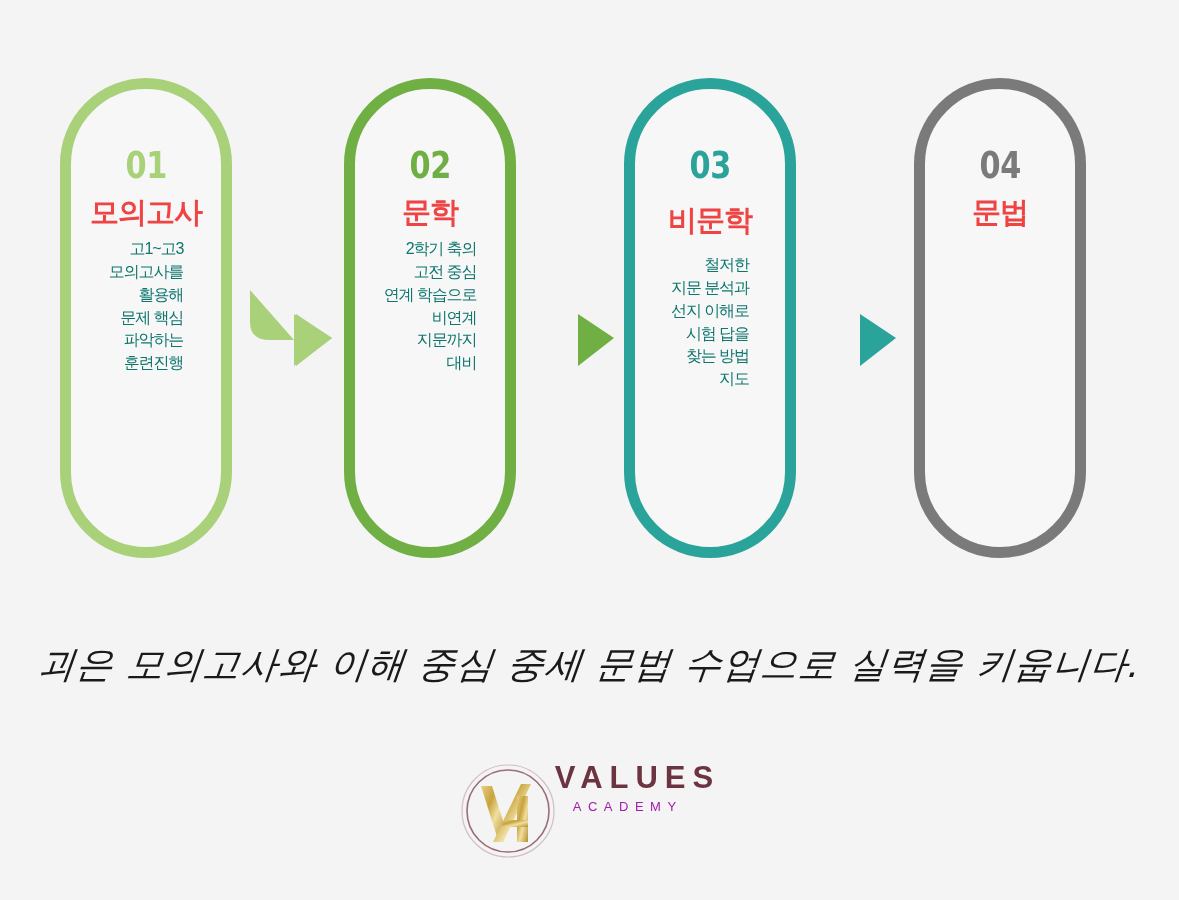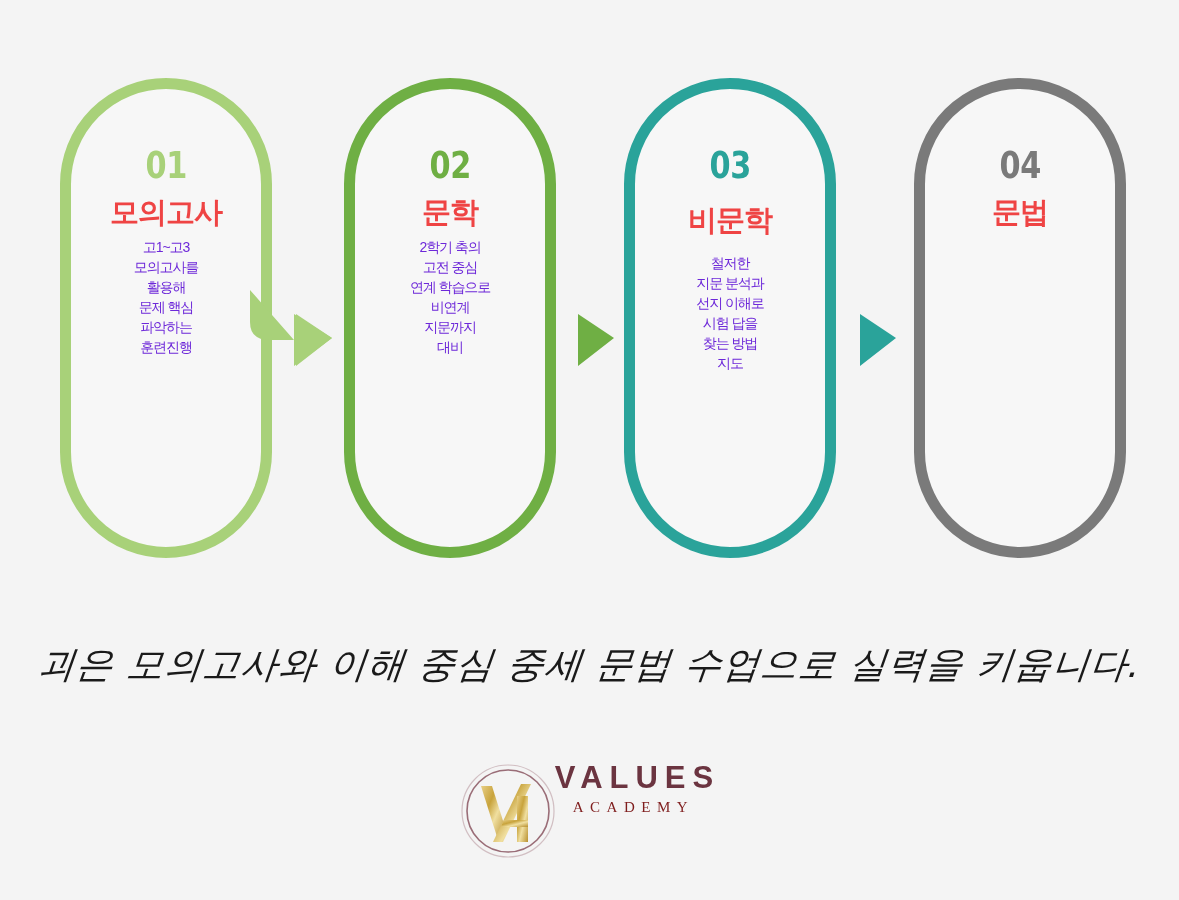--- a/index.html
+++ b/index.html
@@ -20,21 +20,21 @@
     position: absolute;
     top: 78px;
     left: 0;
     width: 1179px;
     height: 490px;
   }
 
   .step-card {
     position: absolute;
     top: 0;
-    width: 212px;
+    width: 172px;
     height: 480px;
     box-sizing: border-box;
     border-style: solid;
     border-width: 11px;
     border-radius: 106px;
     background: #f7f7f7;
     display: flex;
     flex-direction: column;
     align-items: center;
     justify-content: flex-start;
@@ -55,24 +55,24 @@
   .card-title {
     font-size: 29px;
     font-weight: bold;
     color: #ef4444;
     line-height: 1.15;
     margin-bottom: 9px;
     letter-spacing: -1px;
   }
 
   .card-body {
-    font-size: 14px;
-    color: #6d28d9;
+    font-size: 16px;
+    color: #0f766e;
     line-height: 1.42;
-    text-align: center;
+    text-align: right;
     letter-spacing: -1.1px;
     padding: 0 6px;
   }
   .card-body .ln { display: block; white-space: nowrap; }
 
   
   .flow-arrow {
     position: absolute;
     top: 196px;
     width: 86px;
@@ -126,27 +126,27 @@
   }
   #logo-name {
     font-size: 31px;
     font-weight: bold;
     letter-spacing: 7px;
     color: #6b3440;
     line-height: 1;
     font-family: "Liberation Sans", sans-serif;
   }
   #logo-sub {
-    font-size: 15px;
+    font-size: 13px;
     letter-spacing: 6.5px;
-    color: #7f1d1d;
+    color: #a21caf;
     line-height: 1;
     margin-top: 7px;
     margin-left: 18px;
-    font-family: Liberation Serif, serif;
+    font-family: Liberation Sans, sans-serif;
   }
 </style>
 </head>
 <body style="background: rgb(244, 244, 244);">
 
 <div id="cards-row">
 
   <div class="step-card" style="left: 60px; border-color: rgb(168, 209, 121); background: rgb(247, 247, 247);">
     <div class="card-number" style="color: rgb(168, 209, 121);">01</div>
     <div class="card-title">모의고사</div>

